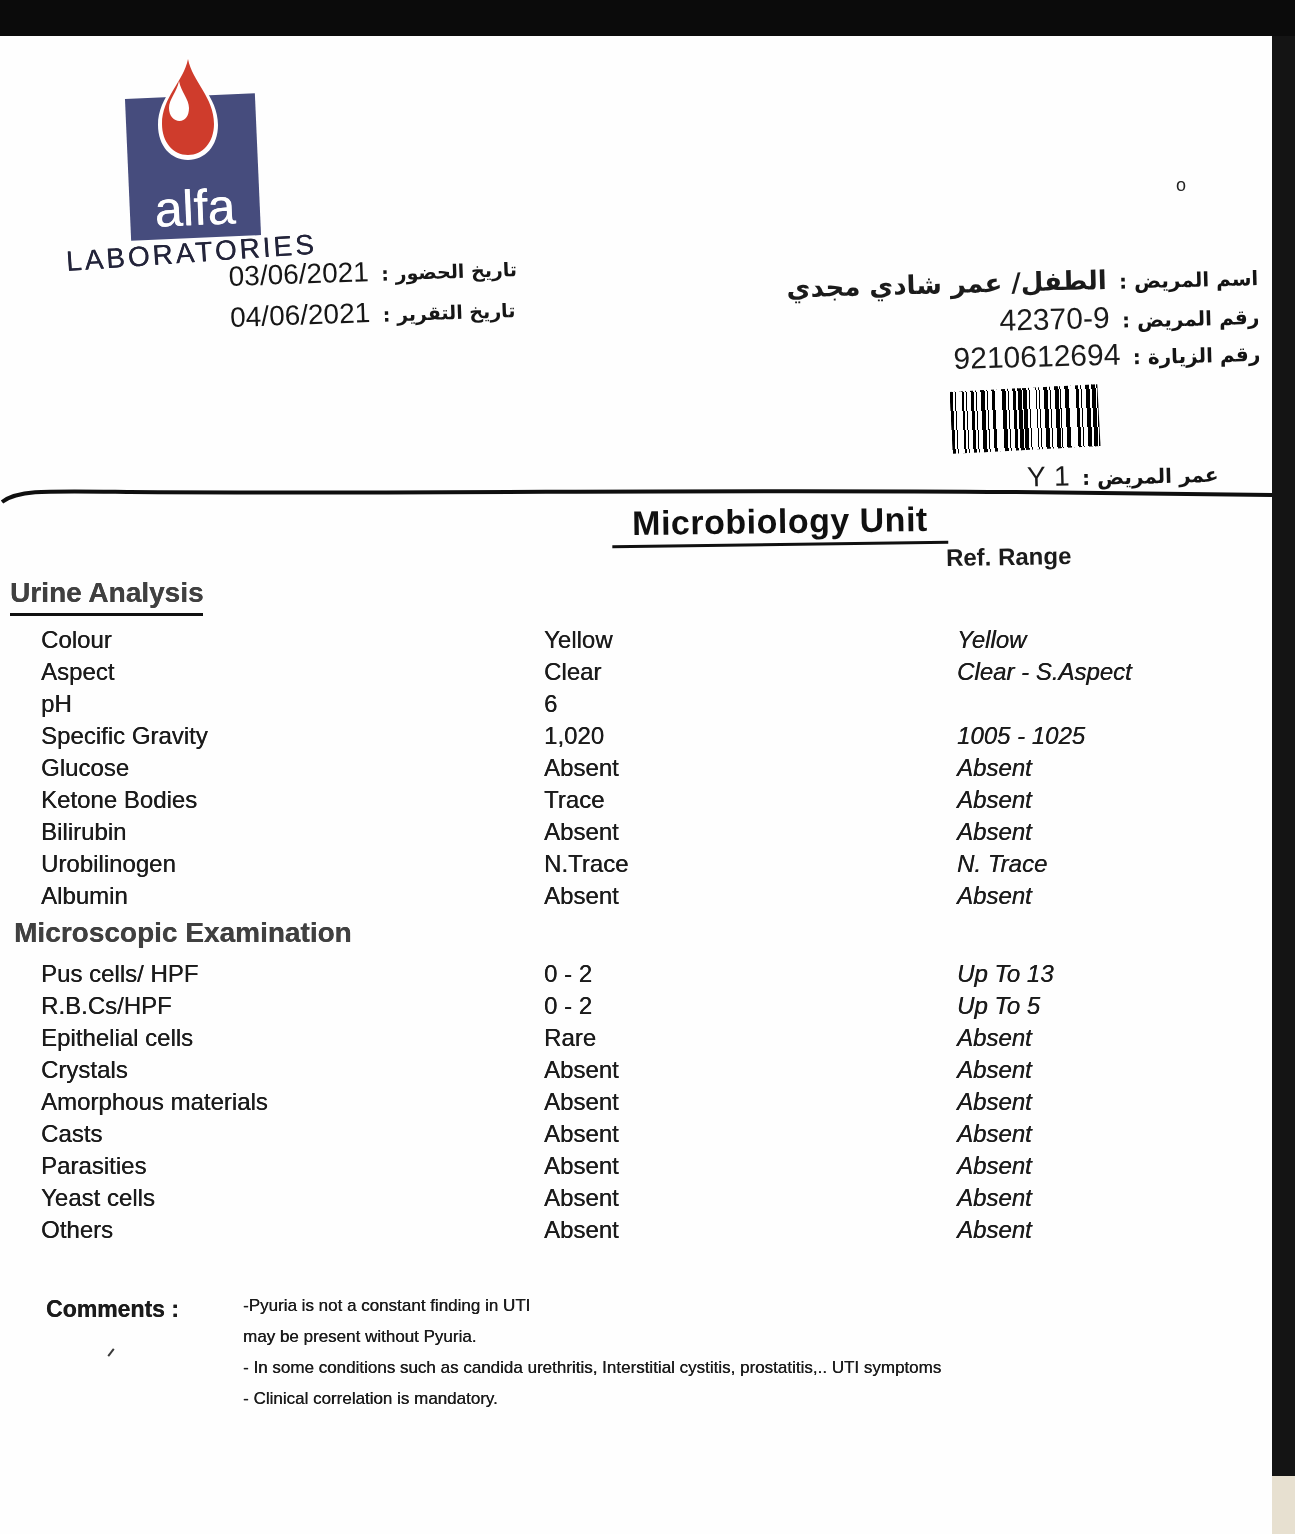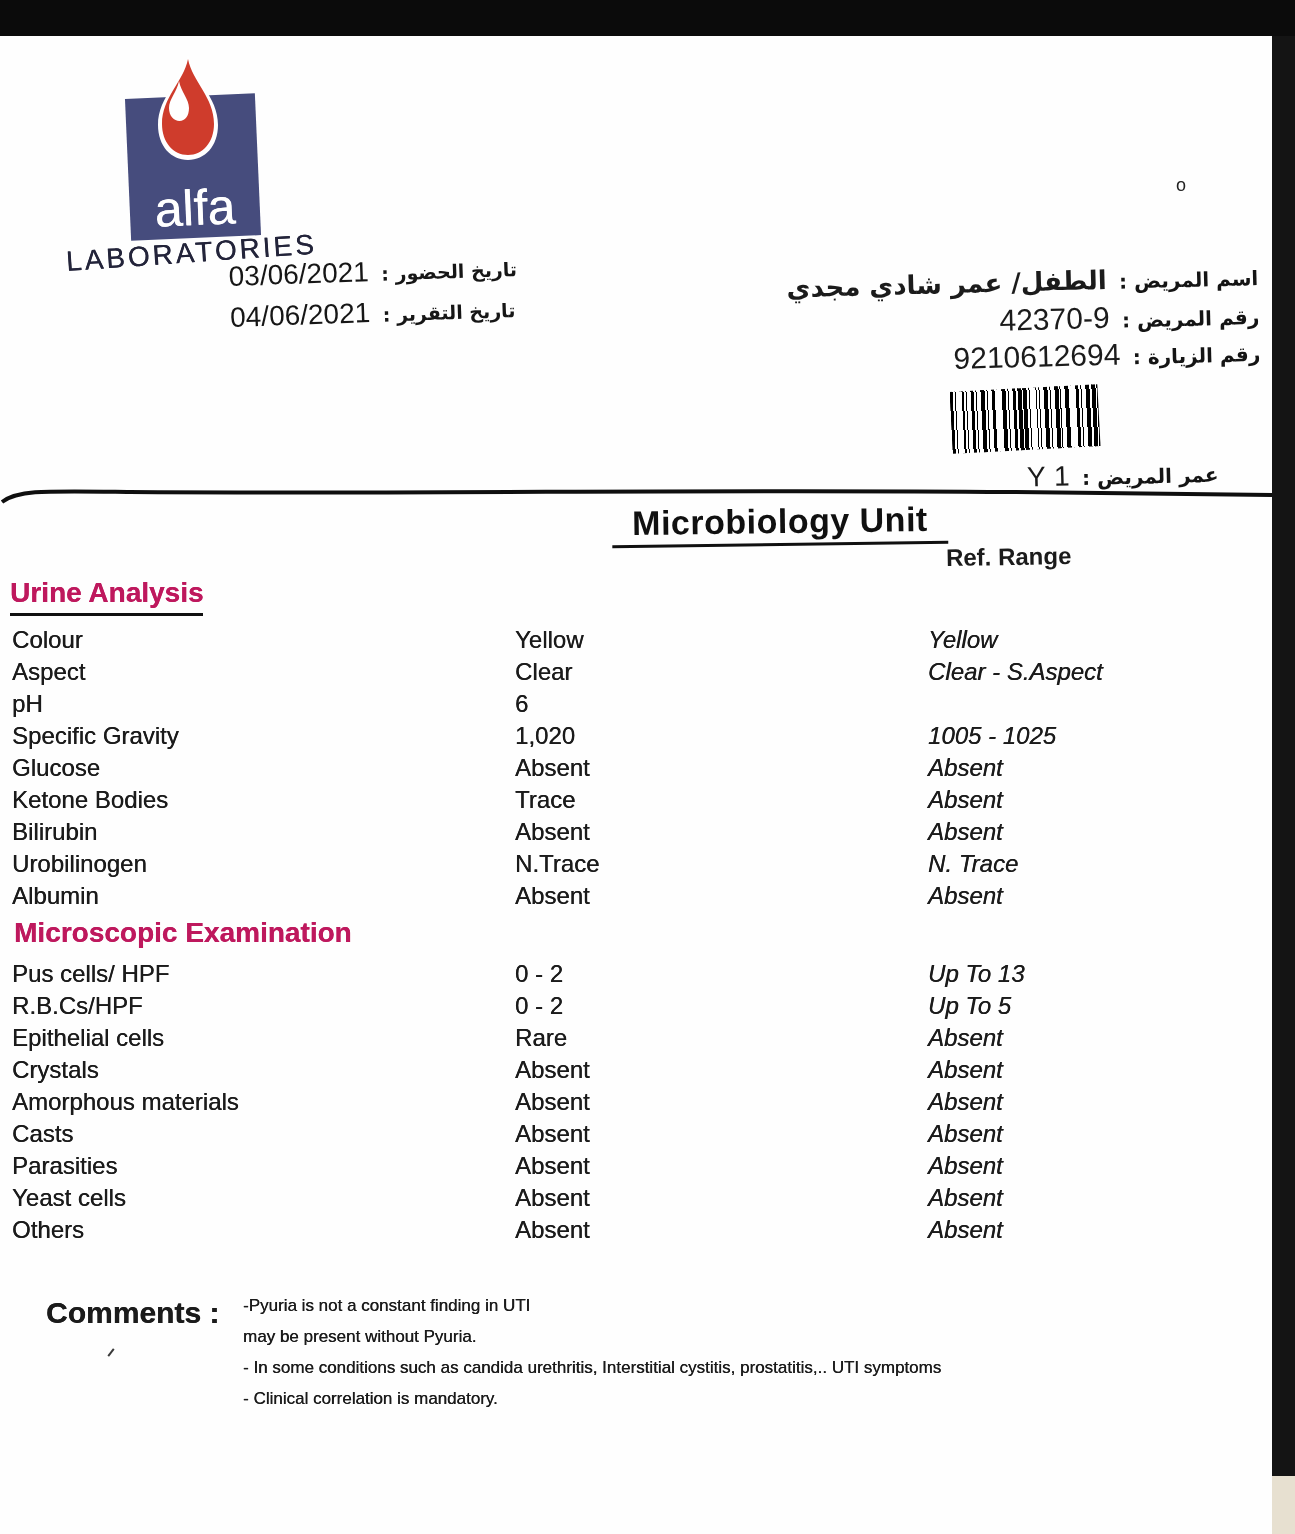--- a/index.html
+++ b/index.html
@@ -58,30 +58,30 @@
   .unit-title{
     position:absolute;left:612px;top:502px;width:336px;text-align:center;
     font-size:34px;font-weight:bold;color:#101010;
     border-bottom:3.5px solid #101010;padding-bottom:2px;
     transform:rotate(-0.8deg);letter-spacing:0.5px;
   }
   .ref-header{position:absolute;left:946px;top:543px;font-size:24px;font-weight:bold;transform:rotate(-1deg);}
   
   .table{position:absolute;left:8px;top:576px;width:1262px;text-shadow:0.3px 0 0 currentColor;}
   .section-title{
-    font-size:28px;font-weight:bold;line-height:34px;color:#be185d;
+    font-size:28px;font-weight:bold;line-height:34px;color:#404040;
     margin:4px 0 8px 6px;width:-moz-fit-content;width:fit-content;
   }
   .section-title.underlined{margin:0 0 8px 2px;border-bottom:3px solid #111;padding-bottom:3px;}
-  .row{display:grid;grid-template-columns:507px 413px auto;height:32px;line-height:32px;}
+  .row{display:grid;grid-template-columns:507px 413px auto;height:32px;line-height:32px;margin-left:29px;}
   .cell-label{font-size:24px;padding-left:4px;}
   .cell-result{font-size:24px;}
   .cell-ref{font-size:24px;font-style:italic;}
   
-  .comments-label{position:absolute;left:46px;top:1296px;font-size:30px;font-weight:bold;text-shadow:0.3px 0 0 #1b1b1b;}
+  .comments-label{position:absolute;left:46px;top:1296px;font-size:23px;font-weight:bold;text-shadow:0.3px 0 0 #1b1b1b;}
   .comment-lines{position:absolute;left:243px;top:1290px;text-shadow:0.3px 0 0 #1b1b1b;}
   .comment-line{font-size:17px;font-weight:normal;line-height:31px;white-space:nowrap;}
 </style>
 </head>
 <body>
 
 <div id="page">
 
   <div class="topbar"></div>
   <div class="rightstrip"></div>

